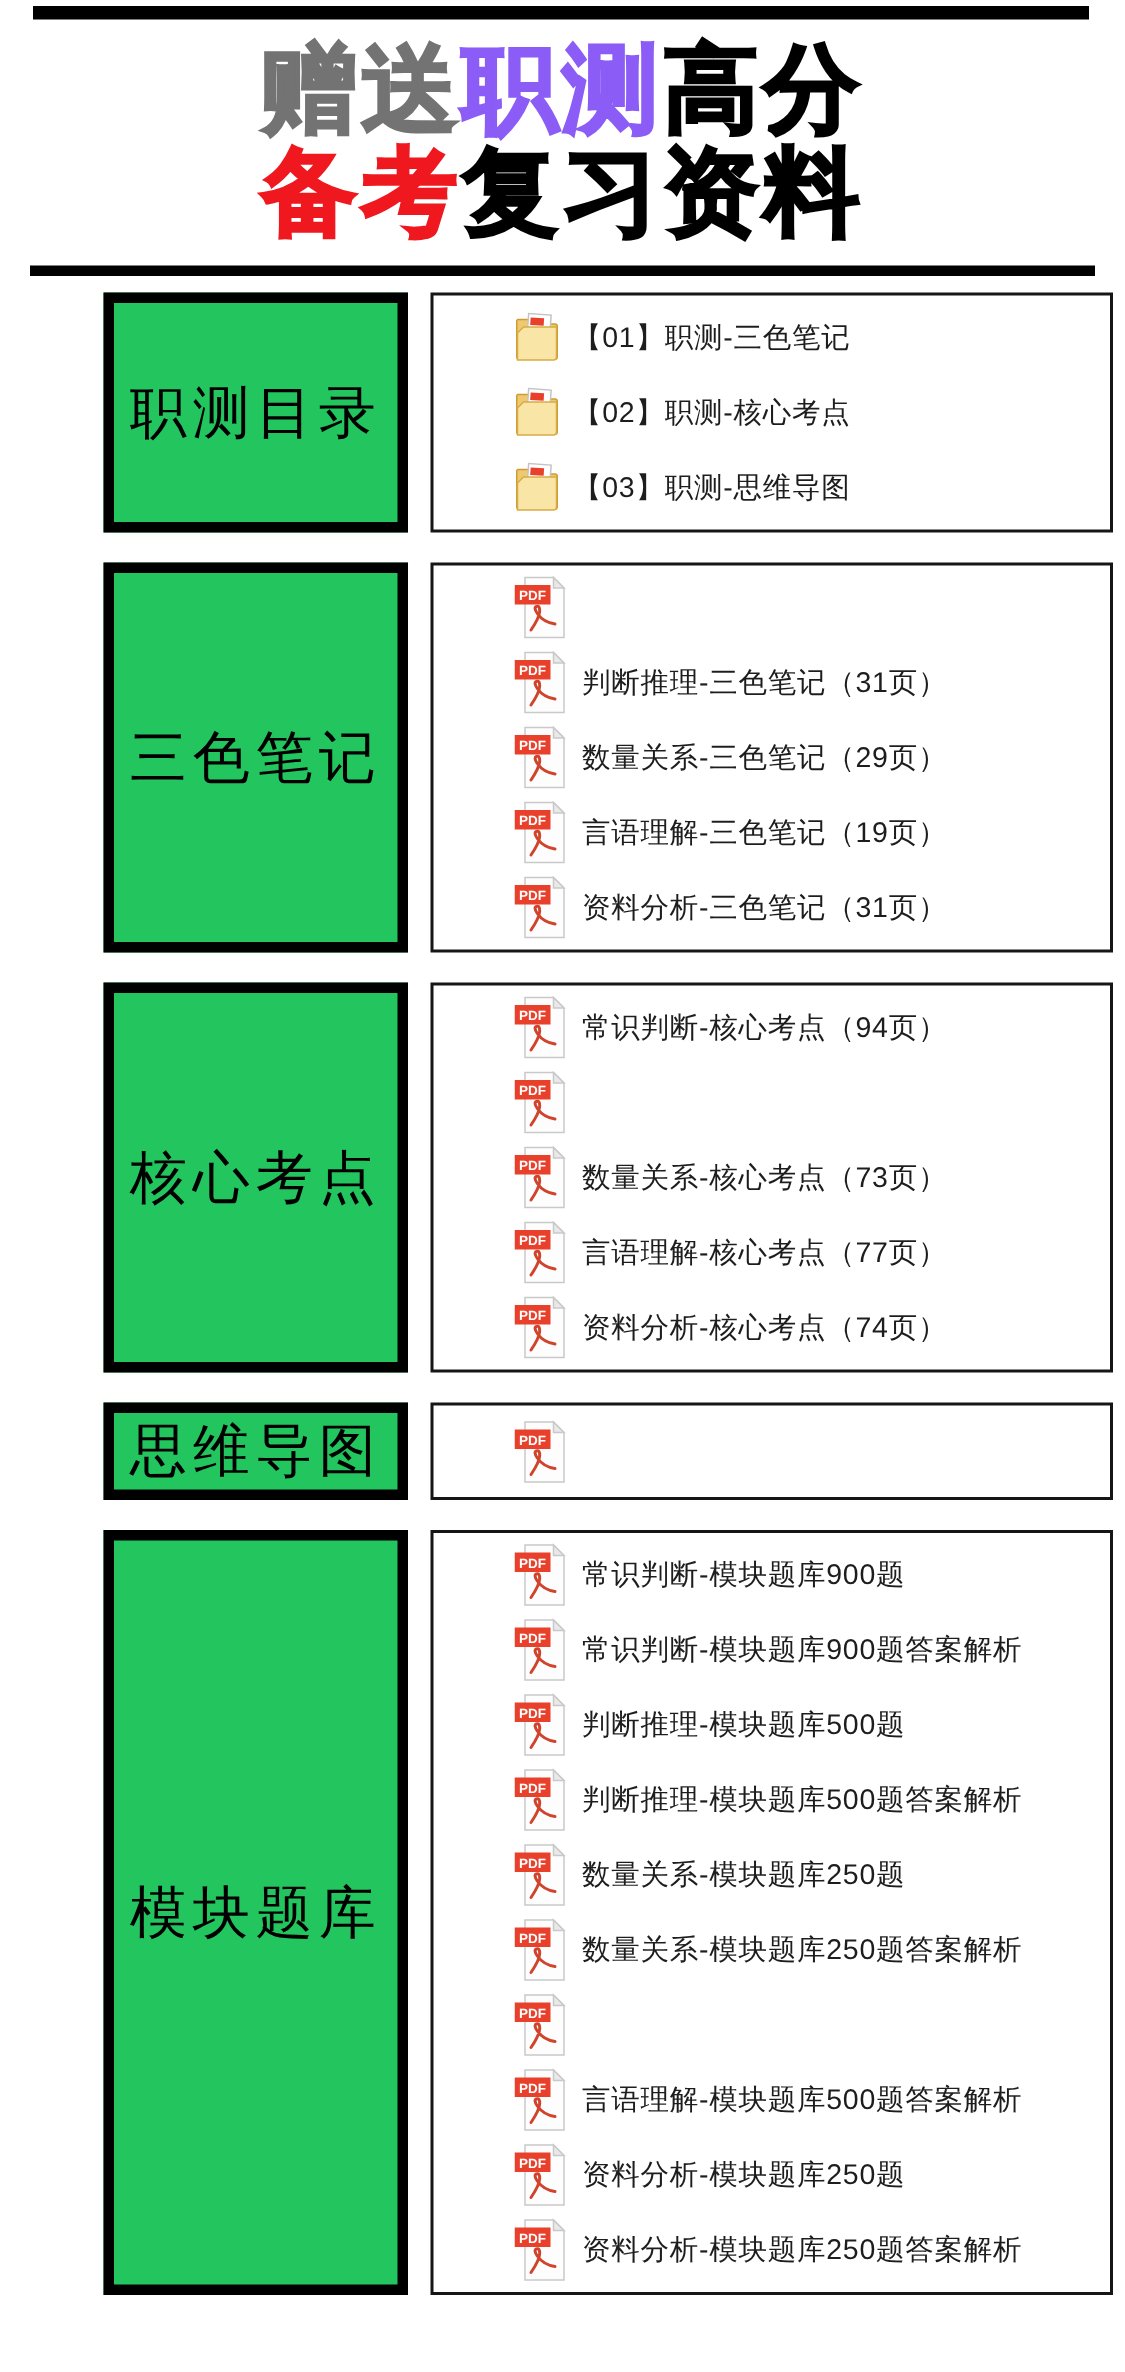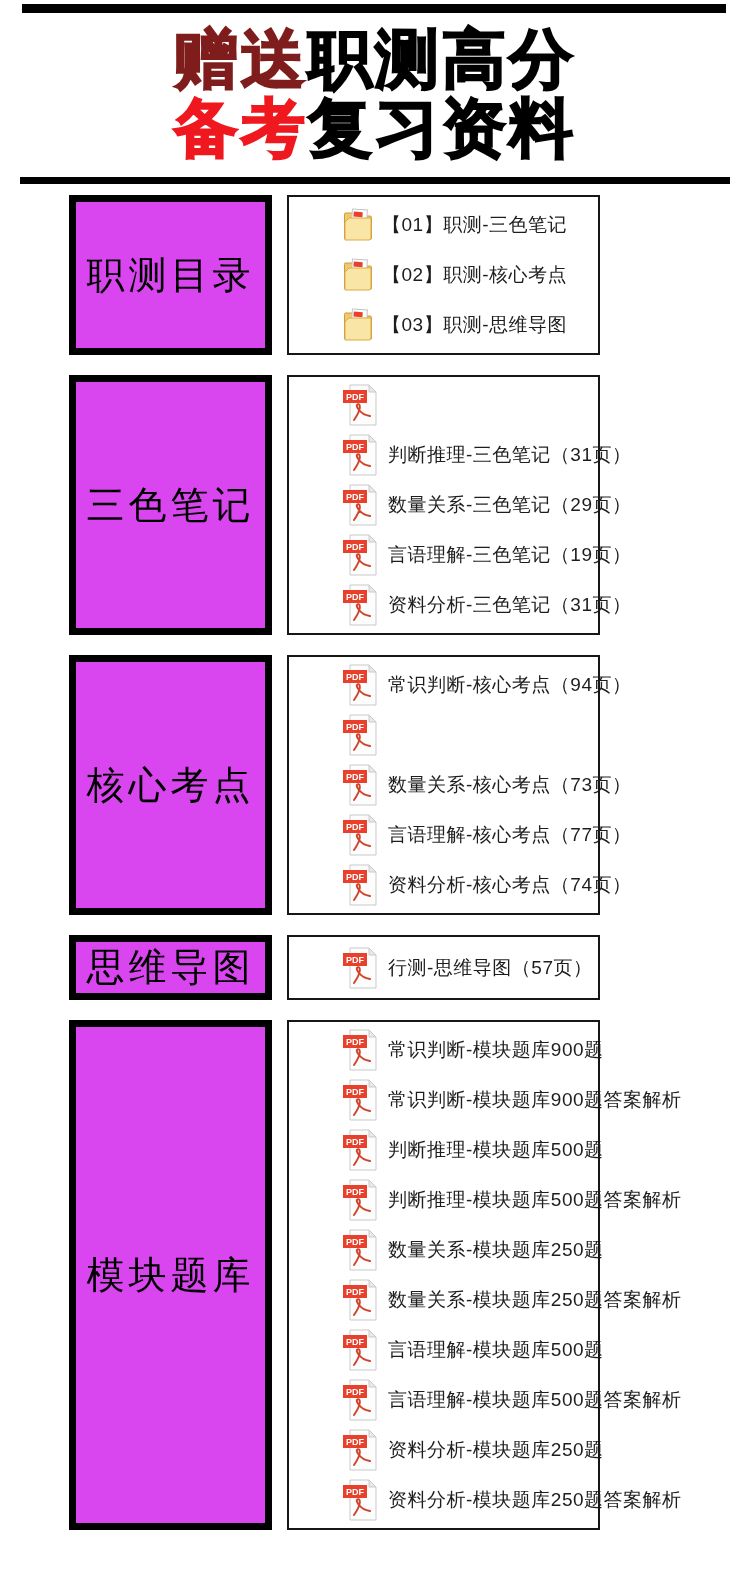--- a/index.html
+++ b/index.html
@@ -13,43 +13,43 @@
          font-weight:900;font-size:64px;line-height:1.08;letter-spacing:3px;
          font-family:"Liberation Sans",sans-serif;
          -webkit-text-stroke:2px currentColor;}
   .title-line{white-space:nowrap;}
   .title-line span{-webkit-text-stroke:2px currentColor;}
   .divider{width:710px;height:7px;background:#000;margin:14px 0 0 20px;}
   .sections{margin:11px 0 0 69px;}
   .section{display:flex;align-items:stretch;}
   .section + .section{margin-top:20px;}
   .label-box{
-    width:203px;box-sizing:border-box;border:7px solid #000;background:#d946ef;
+    width:203px;box-sizing:border-box;border:7px solid #000;background:#22c55e;
     display:flex;align-items:center;justify-content:center;flex:none;
   }
   .label-text{
     font-family:"Liberation Serif",serif;
     font-size:38px;color:#000;letter-spacing:4px;white-space:nowrap;
   }
   .content-box{
-    width:313px;box-sizing:border-box;border:2px solid #161616;background:#fff;
+    width:455px;box-sizing:border-box;border:2px solid #161616;background:#fff;
     margin-left:15px;padding:3px 0 3px 54px;flex:none;
     display:flex;flex-direction:column;justify-content:center;
   }
   .item{height:50px;display:flex;align-items:center;}
   .item .icon{flex:none;display:inline-flex;margin-right:9px;}
   .item-text{font-size:19px;color:#1d1d1d;white-space:nowrap;letter-spacing:0.5px;}
 </style>
 </head>
 <body>
 
 <div class="top-bar"></div>
 
 <div class="title">
-  <div class="title-line"><span style="color: #7f1d1d;">赠送</span><span style="color: #000000;">职测</span><span style="color: rgb(0, 0, 0);">高分</span></div>
+  <div class="title-line"><span style="color: #737373;">赠送</span><span style="color: #8b5cf6;">职测</span><span style="color: rgb(0, 0, 0);">高分</span></div>
   <div class="title-line"><span style="color: rgb(240, 24, 31); margin-top: 24px;">备考</span><span style="color: rgb(0, 0, 0);">复习资料</span></div>
 </div>
 
 <div class="divider"></div>
 
 <div class="sections">
     <div class="section">
     <div class="label-box">
       <span class="label-text">职测目录</span>
     </div>
@@ -259,21 +259,20 @@
 
     <span class="icon">
       <svg width="36" height="44" viewBox="0 0 36 44" xmlns="http://www.w3.org/2000/svg">
         <path d="M7 2 h19 l7 7 v33 h-26 Z" fill="#fdfdfd" stroke="#c9c9c9" stroke-width="1"></path>
         <path d="M26 2 l7 7 h-7 Z" fill="#e9e9e9" stroke="#c9c9c9" stroke-width="1"></path>
         <rect x="0" y="7" width="24" height="13" fill="#e8402a"></rect>
         <text x="12" y="17" text-anchor="middle" font-family="Liberation Sans, sans-serif" font-size="9" font-weight="bold" fill="#ffffff">PDF</text>
         <path d="M11 37 Q16.5 29 16.8 24.5 Q17 20.5 14.6 21.3 Q12.6 22.2 15.2 26 Q19.5 32 27 33" fill="none" stroke="#d0442c" stroke-width="2" stroke-linecap="round"></path>
       </svg>
     </span>
-    <span class="item-text">行测-思维导图（57页）</span>
   </div>
         </div>
     </div>
   </div>
     <div class="section">
     <div class="label-box">
       <span class="label-text">模块题库</span>
     </div>
     <div class="content-box">
       <div class="items">
@@ -359,21 +358,20 @@
 
     <span class="icon">
       <svg width="36" height="44" viewBox="0 0 36 44" xmlns="http://www.w3.org/2000/svg">
         <path d="M7 2 h19 l7 7 v33 h-26 Z" fill="#fdfdfd" stroke="#c9c9c9" stroke-width="1"></path>
         <path d="M26 2 l7 7 h-7 Z" fill="#e9e9e9" stroke="#c9c9c9" stroke-width="1"></path>
         <rect x="0" y="7" width="24" height="13" fill="#e8402a"></rect>
         <text x="12" y="17" text-anchor="middle" font-family="Liberation Sans, sans-serif" font-size="9" font-weight="bold" fill="#ffffff">PDF</text>
         <path d="M11 37 Q16.5 29 16.8 24.5 Q17 20.5 14.6 21.3 Q12.6 22.2 15.2 26 Q19.5 32 27 33" fill="none" stroke="#d0442c" stroke-width="2" stroke-linecap="round"></path>
       </svg>
     </span>
-    <span class="item-text">言语理解-模块题库500题</span>
   </div>
           <div class="item">
 
     <span class="icon">
       <svg width="36" height="44" viewBox="0 0 36 44" xmlns="http://www.w3.org/2000/svg">
         <path d="M7 2 h19 l7 7 v33 h-26 Z" fill="#fdfdfd" stroke="#c9c9c9" stroke-width="1"></path>
         <path d="M26 2 l7 7 h-7 Z" fill="#e9e9e9" stroke="#c9c9c9" stroke-width="1"></path>
         <rect x="0" y="7" width="24" height="13" fill="#e8402a"></rect>
         <text x="12" y="17" text-anchor="middle" font-family="Liberation Sans, sans-serif" font-size="9" font-weight="bold" fill="#ffffff">PDF</text>
         <path d="M11 37 Q16.5 29 16.8 24.5 Q17 20.5 14.6 21.3 Q12.6 22.2 15.2 26 Q19.5 32 27 33" fill="none" stroke="#d0442c" stroke-width="2" stroke-linecap="round"></path>

